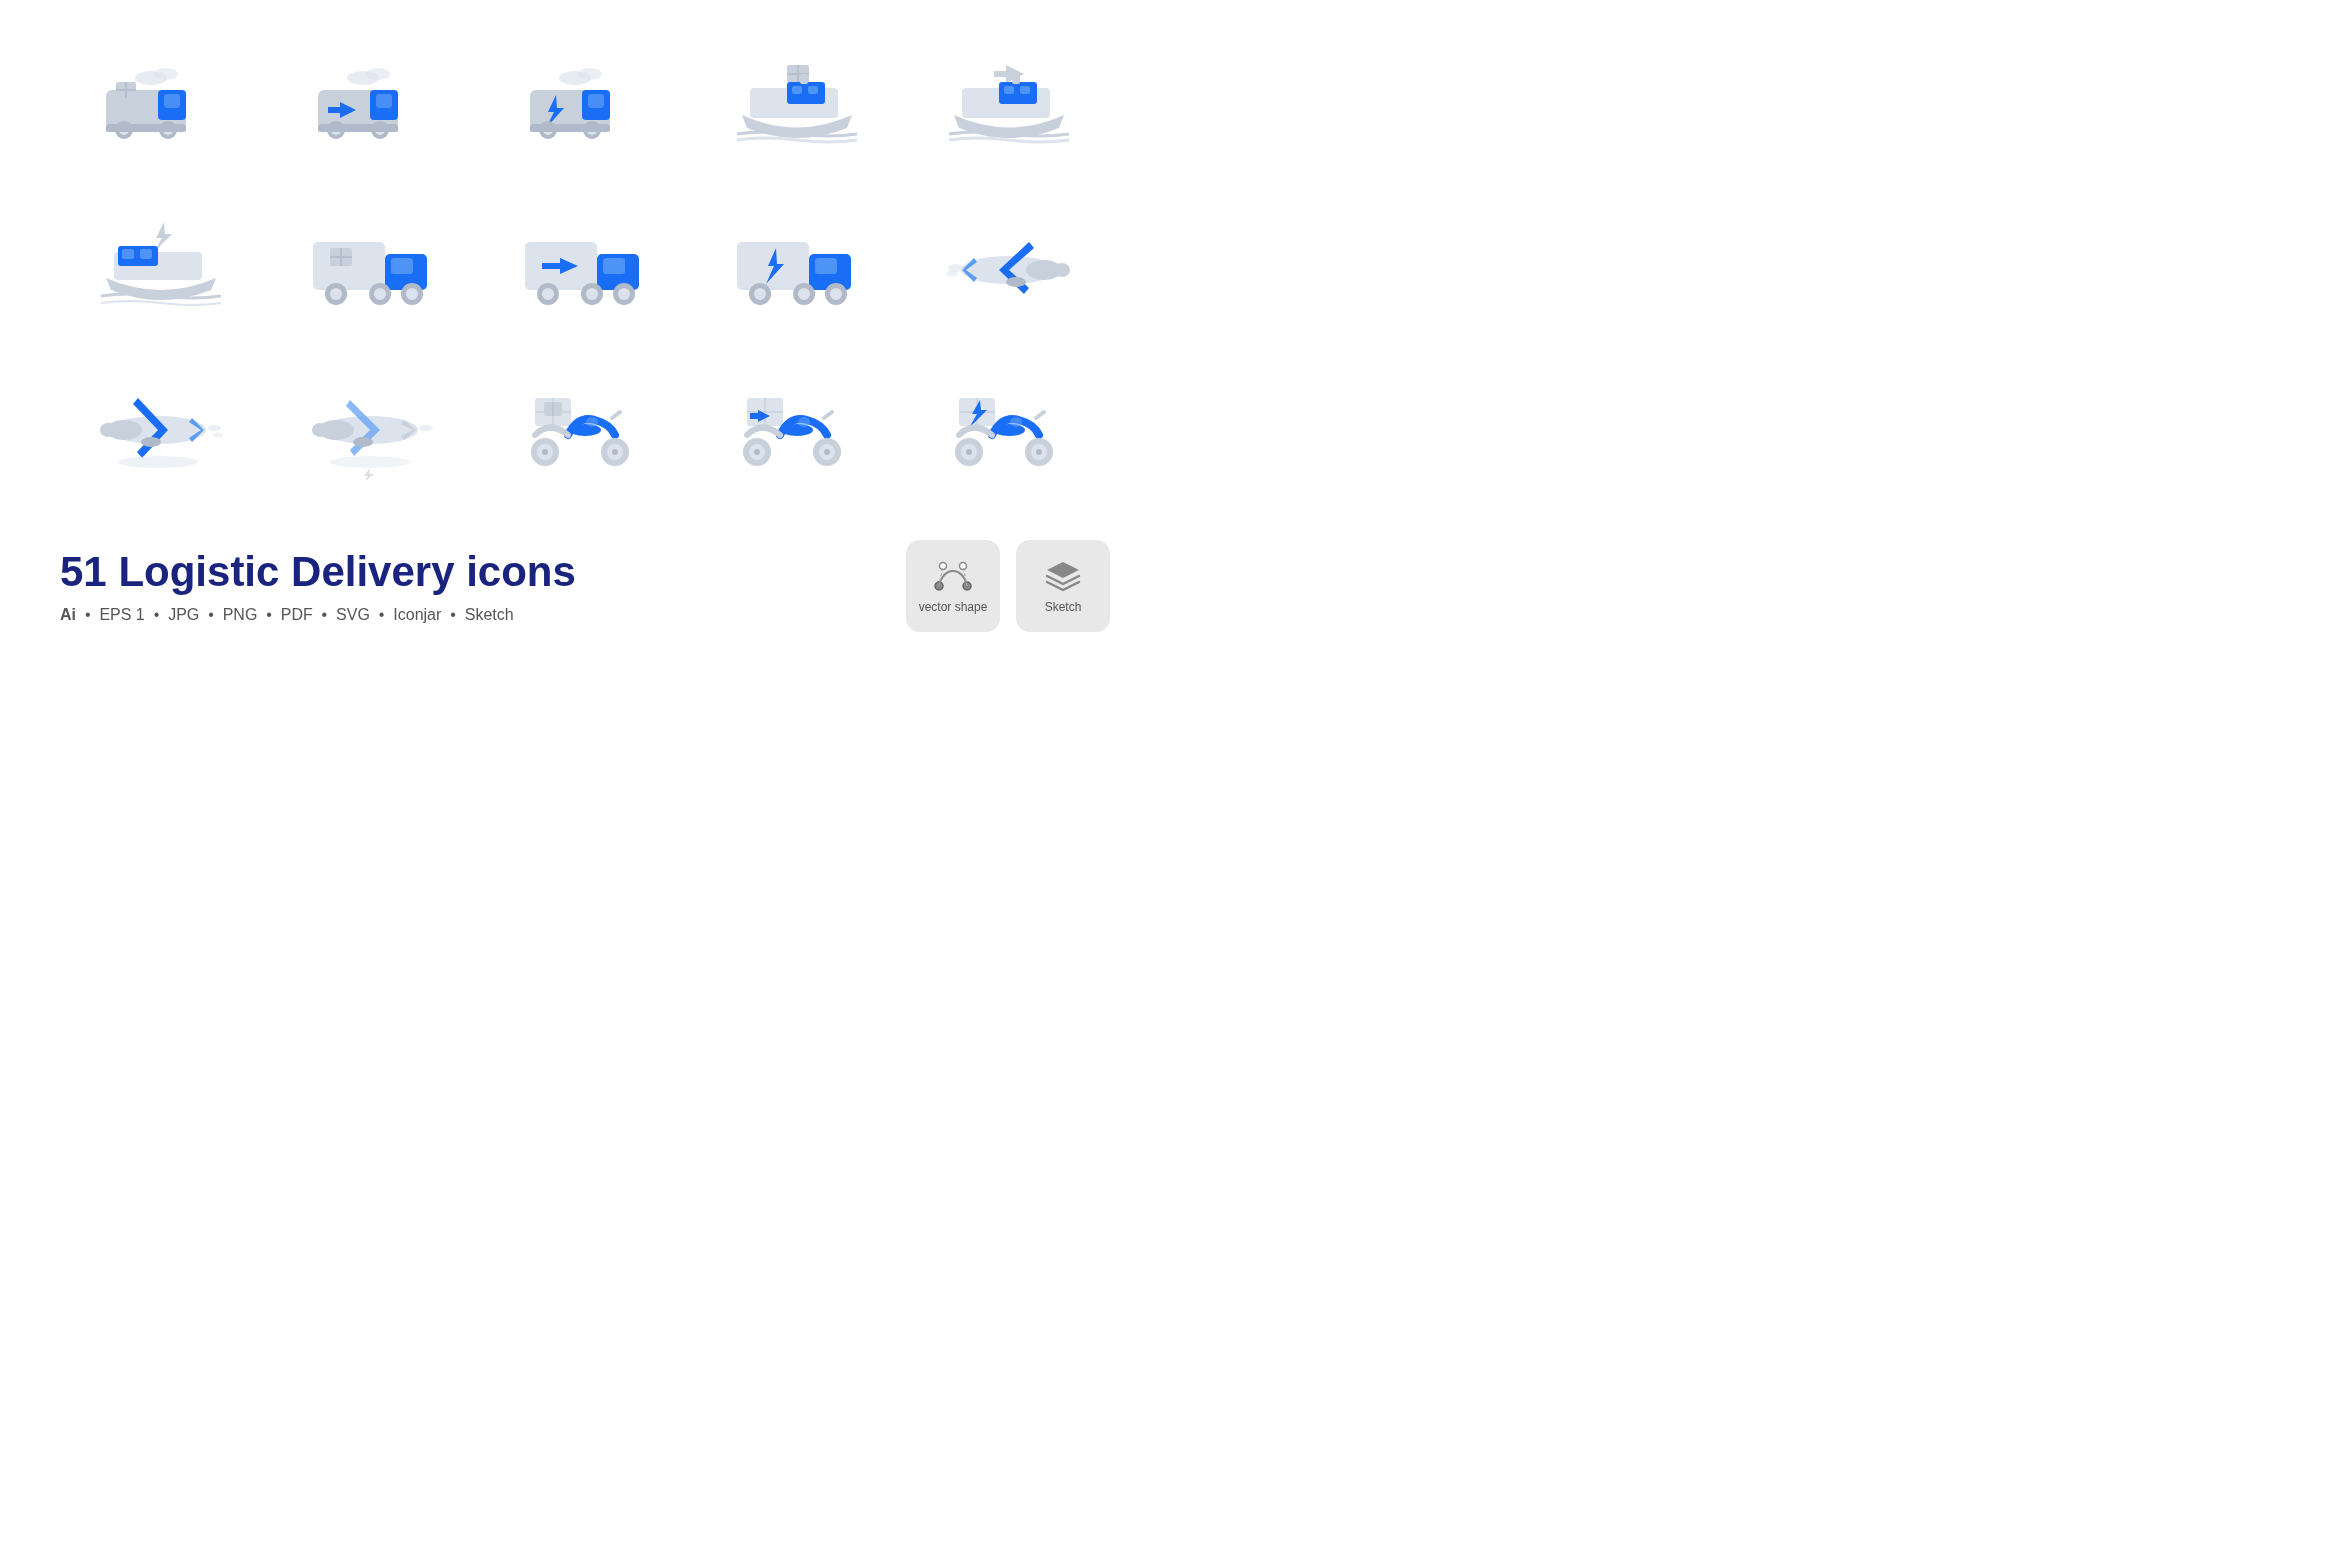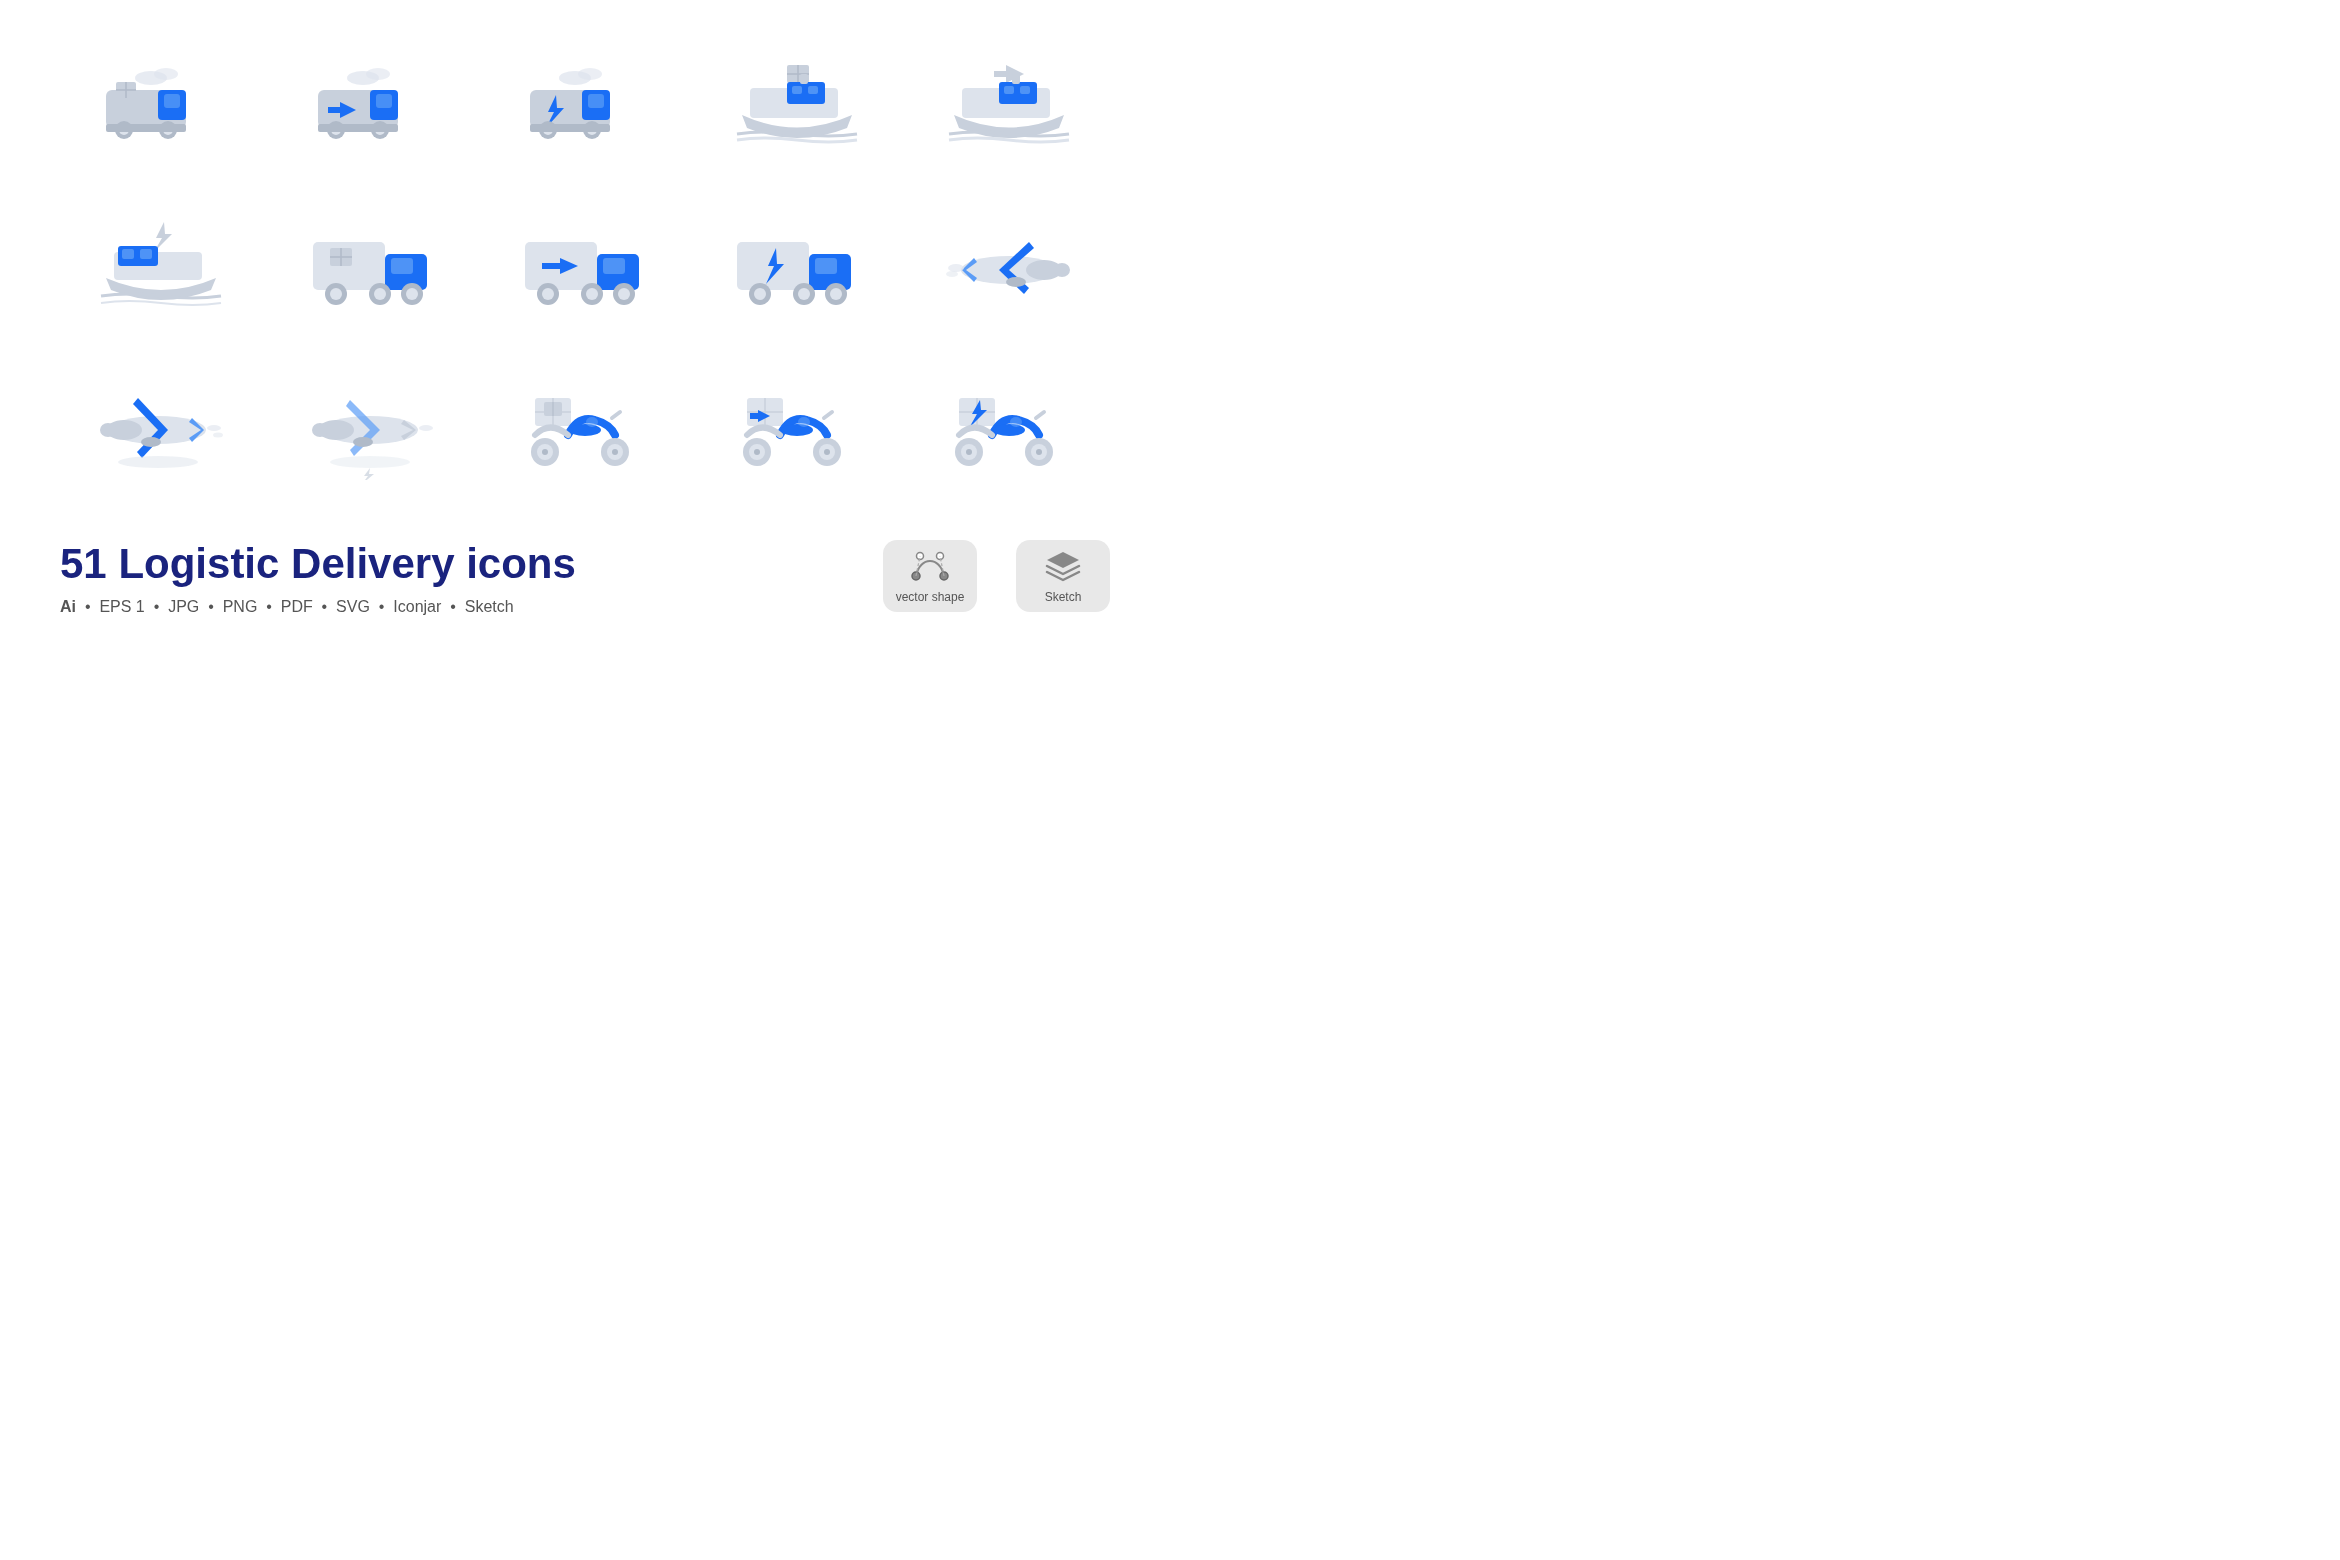--- a/index.html
+++ b/index.html
@@ -25,21 +25,21 @@
       padding: 20px;
     }
 
     .icon-svg {
       width: 130px;
       height: 100px;
     }
 
     .footer {
       display: flex;
-      align-items: flex-start;
+      align-items: center;
       justify-content: space-between;
       margin-top: 20px;
     }
 
     .footer-left {}
 
     .footer-title {
       font-size: 42px;
       font-weight: 800;
       color: #1a237e;
@@ -58,27 +58,26 @@
 
     .footer-badges {
       display: flex;
       gap: 16px;
     }
 
     .badge {
       background: #e8e8e8;
       border-radius: 14px;
       width: 94px;
-      height: 72px;
+      height: 92px;
       display: flex;
       flex-direction: column;
       align-items: center;
       justify-content: center;
       gap: 6px;
-      margin-left: 23px;
     }
 
     .badge-label {
       font-size: 12px;
       color: #555;
       font-weight: 500;
     }
   </style>
 </head>
 <body>

